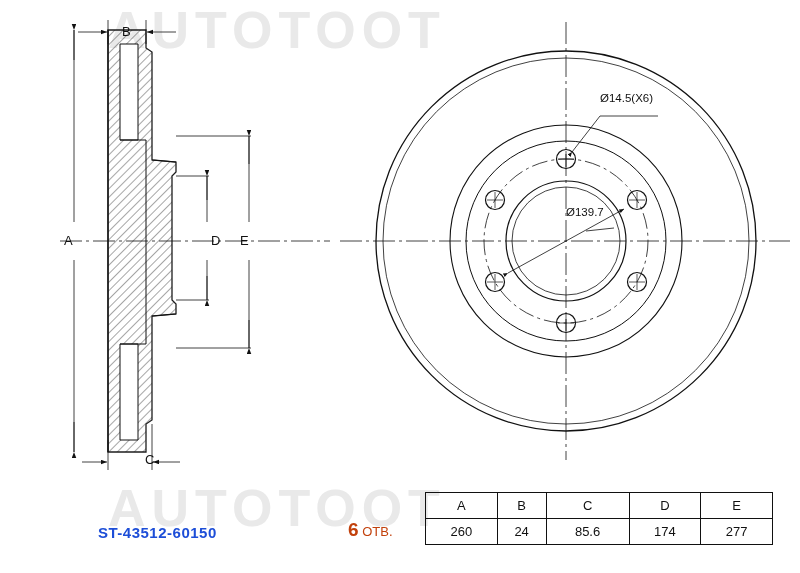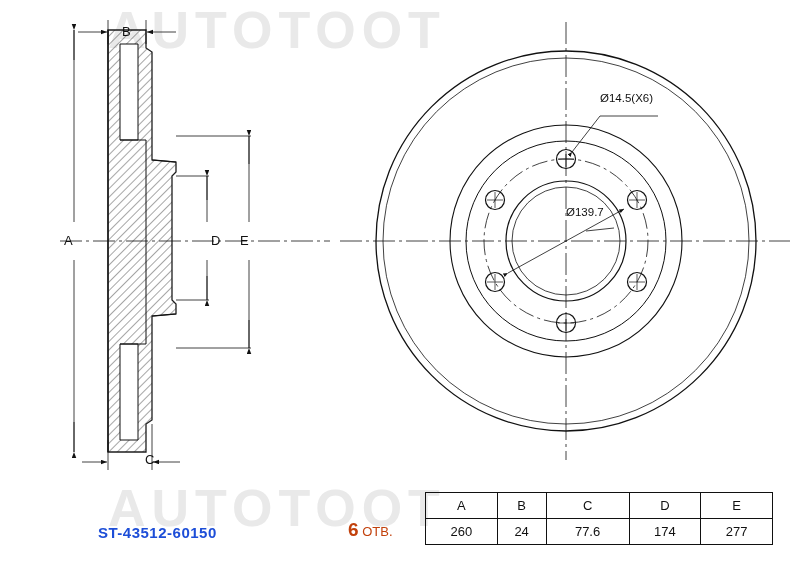--- a/index.html
+++ b/index.html
@@ -255,20 +255,20 @@
       <td class="hdr">A</td>
       <td class="hdr">B</td>
       <td class="hdr">C</td>
       <td class="hdr">D</td>
       <td class="hdr">E</td>
     </tr>
     <tr>
       <td class="first"></td>
       <td>260</td>
       <td>24</td>
-      <td>77.6</td>
+      <td>85.6</td>
       <td>174</td>
       <td>277</td>
     </tr>
   </tbody>
     </table>
 
 </div>
 
 </body></html>

